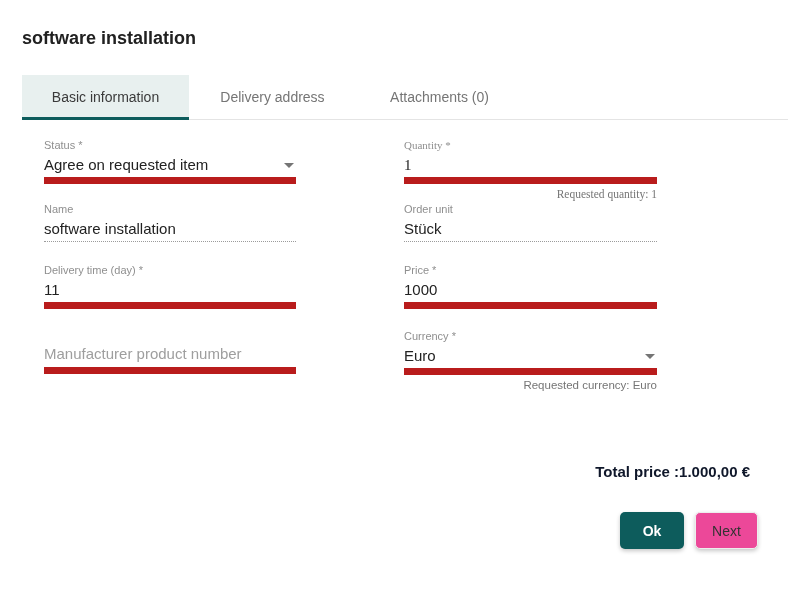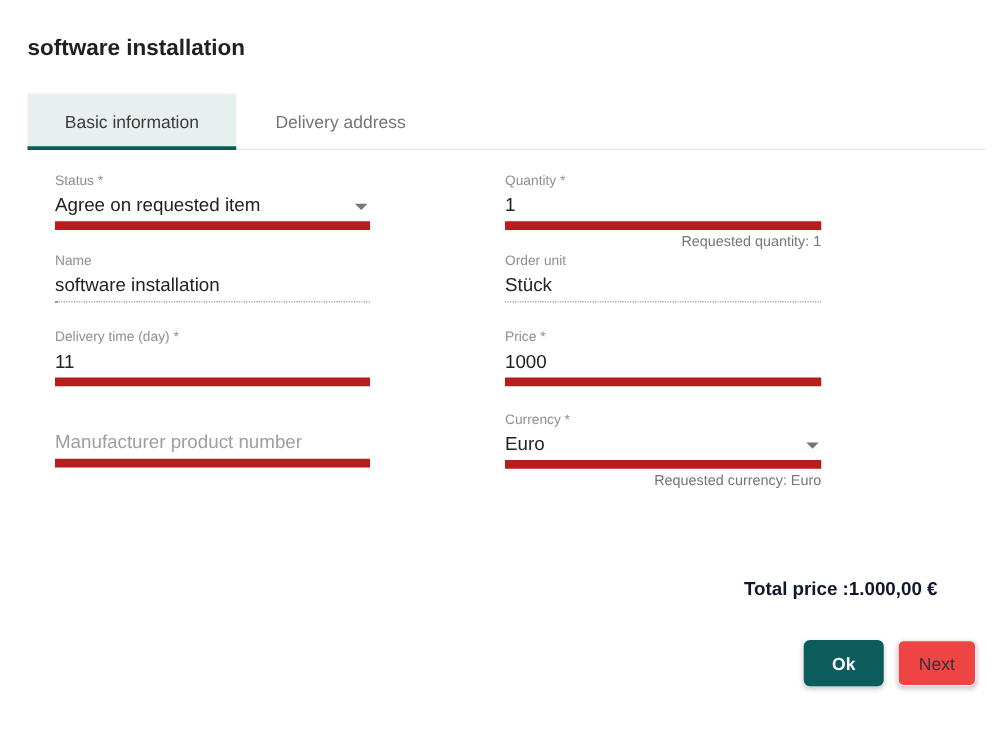--- a/index.html
+++ b/index.html
@@ -108,39 +108,39 @@
     font-size: 11.5px;
     color: #757575;
     line-height: 13px;
     white-space: nowrap;
   }
 
   .f-status       { margin-bottom: 19px; }
   .f-name         { margin-bottom: 22px; }
   .f-delivery     { margin-bottom: 31px; }
   .f-supplier     { margin-bottom: 29px; }
-  .f-quantity     { margin-bottom: 19px; }
+  .f-quantity     { margin-bottom: 19px; font-family: Liberation Serif, serif; }
   .f-orderunit    { margin-bottom: 22px; }
   .f-price        { margin-bottom: 21px; }
 
   
   .total-row {
     margin-top: 88px;
     padding-right: 48px;
     text-align: right;
     font-size: 15px;
     font-weight: 600;
     color: #0f172a;
     line-height: 17px;
   }
 
   
   .actions {
     margin-top: 32px;
-    padding-right: 17px;
+    padding-right: 40px;
     display: flex;
     justify-content: flex-end;
     gap: 11px;
   }
   .btn {
     height: 37px;
     border: none;
     border-radius: 5px;
     font-family: inherit;
     font-size: 14px;
@@ -151,21 +151,21 @@
     justify-content: center;
   }
   .btn-ok {
     width: 64px;
     background: var(--accent);
     color: #ffffff;
     font-weight: bold;
   }
   .btn-next {
     width: 63px;
-    background: #ef4444;
+    background: #ec4899;
     color: #333333;
     border: 1px solid #ededed;
     text-align: right;
   }
   .btn-cancel {
     width: 70px;
     background: var(--cancel);
     color: #ffffff;
     font-weight: bold;
   }
@@ -177,20 +177,23 @@
 
   <h1 class="page-title">software installation</h1>
 
   <div class="tabs">
     <div class="tab active">
       <span>Basic information</span>
     </div>
     <div class="tab">
       <span>Delivery address</span>
     </div>
+    <div class="tab">
+      <span>Attachments (0)</span>
+    </div>
   </div>
 
   <div class="form">
 
     <div class="col-left">
       <div class="field select f-status">
         <div class="flabel">Status *</div>
         <div class="control">
           <span>Agree on requested item</span>
           <span class="arrow"></span>

